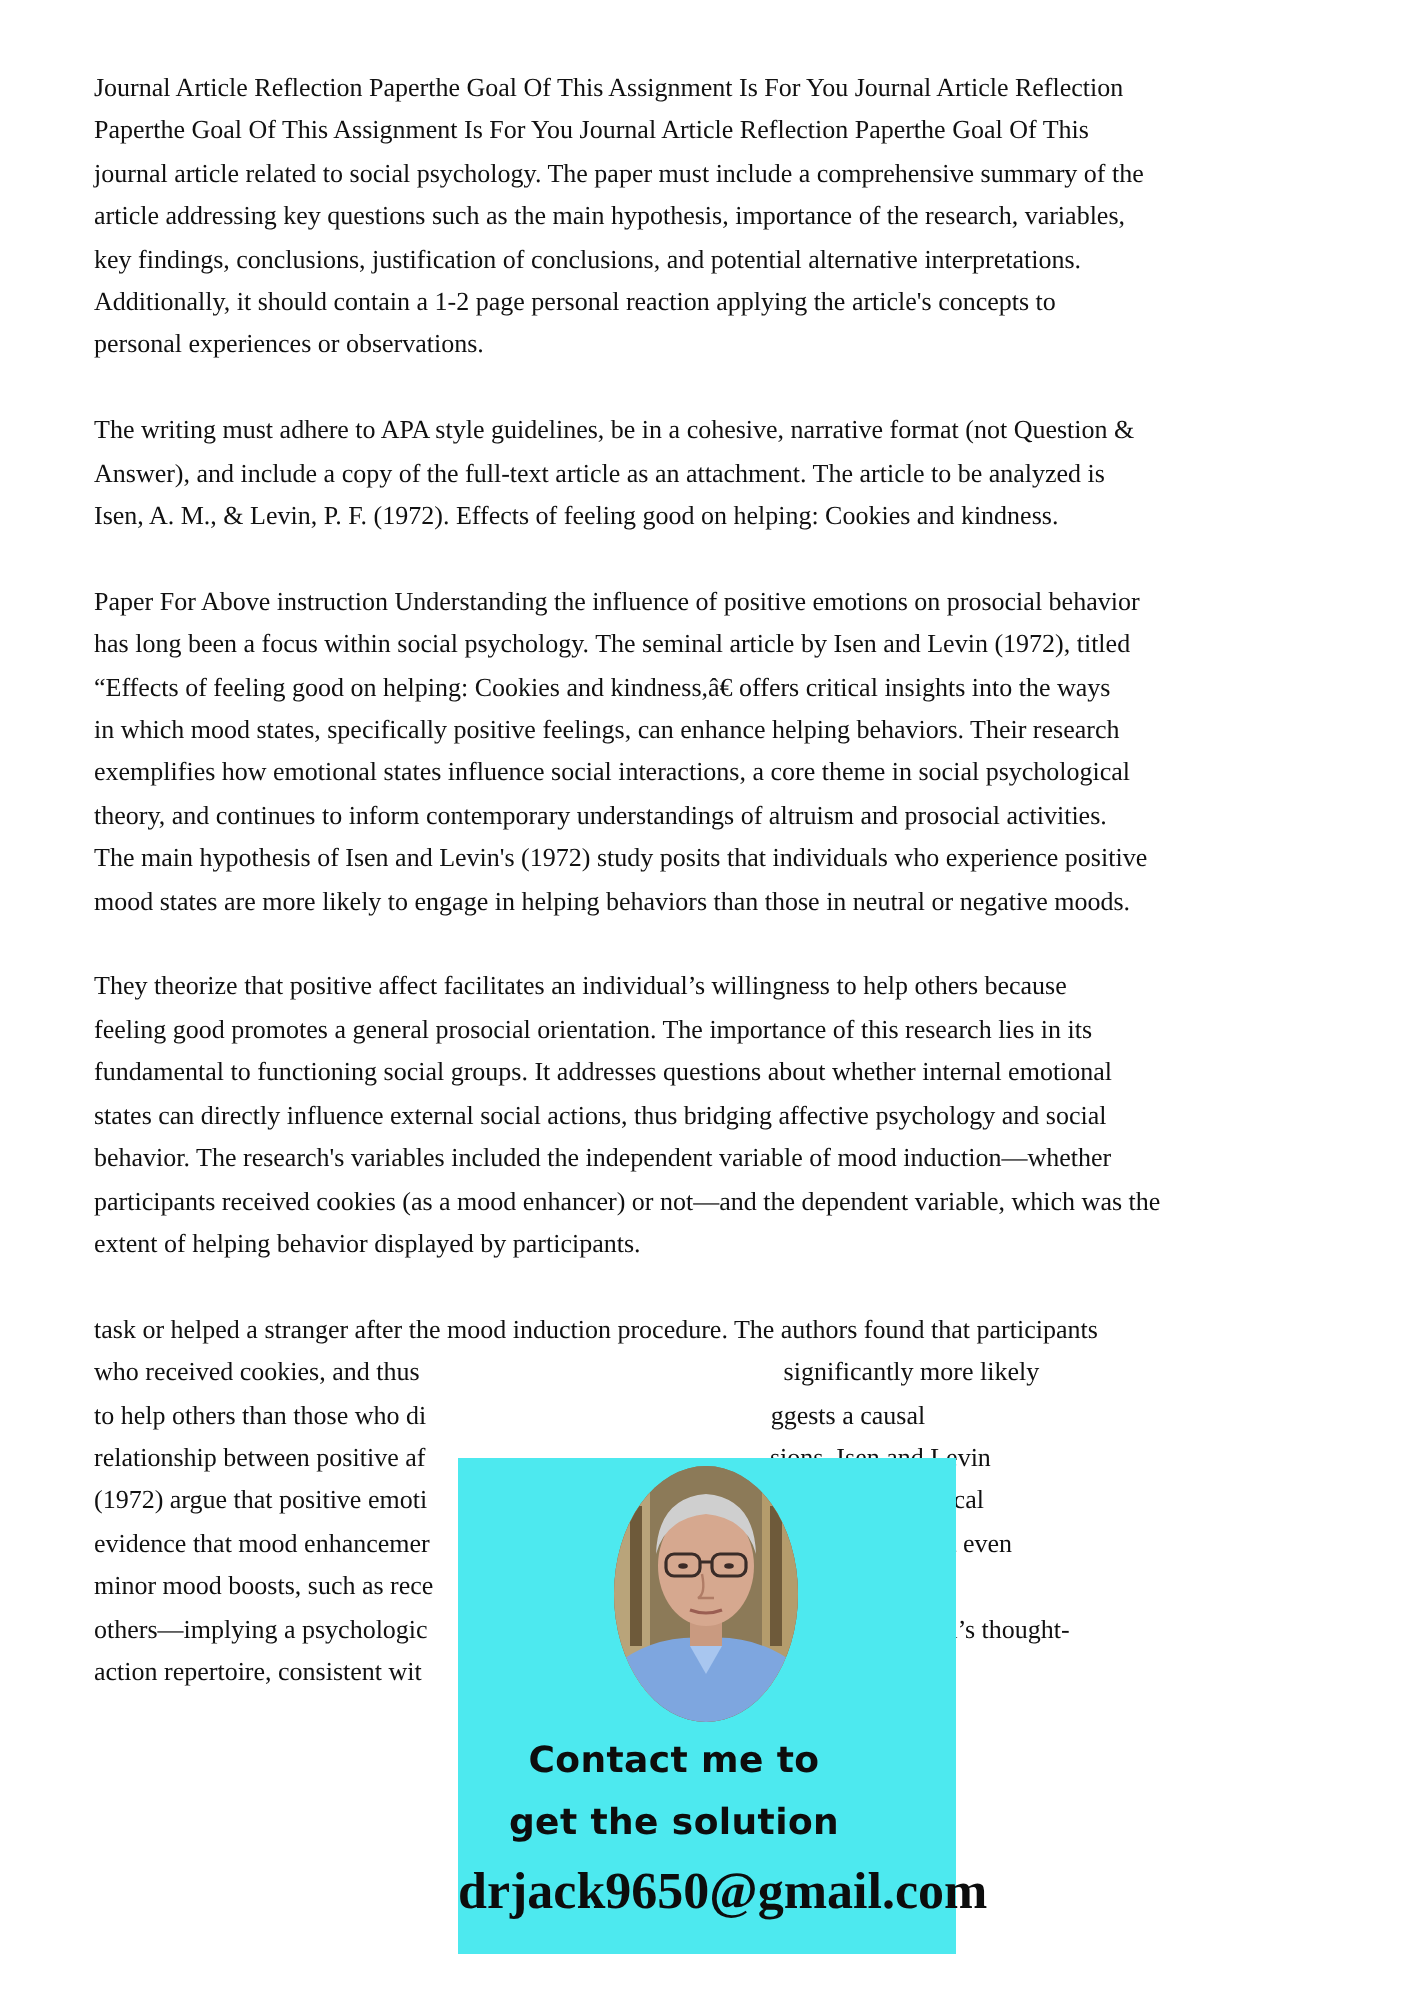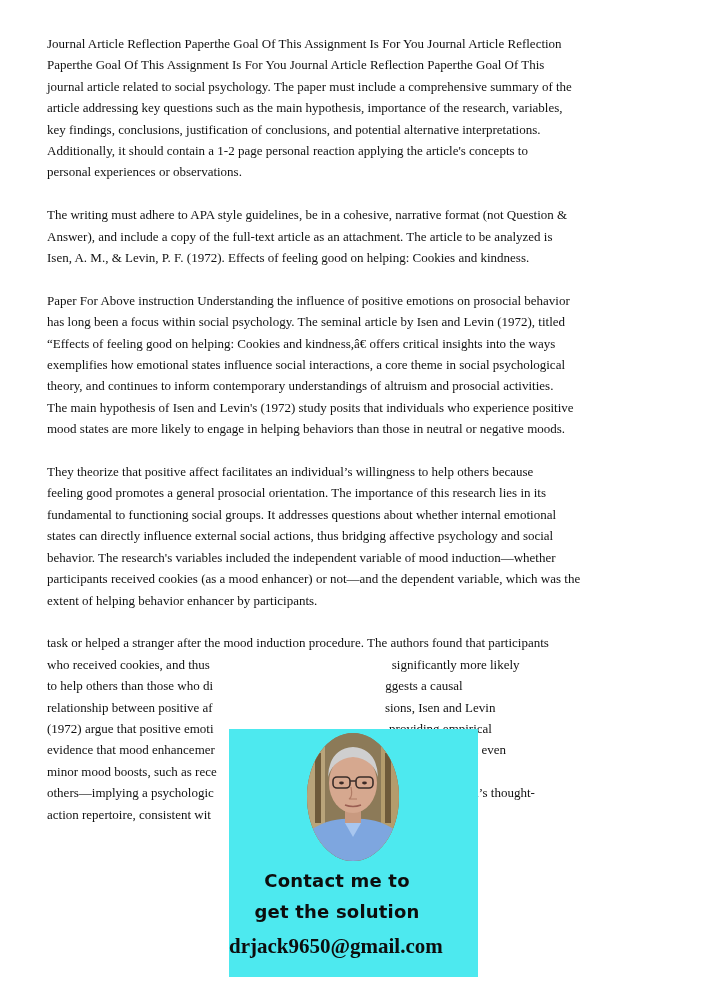--- a/index.html
+++ b/index.html
@@ -62,24 +62,24 @@
       color: #0d0d0d;
       letter-spacing: 0.2px;
     }
     .promo-title.l1 { top: 137px; }
     .promo-title.l2 { top: 168px; text-align: center; }
     .promo-email {
       position: absolute;
       left: 0;
       top: 204px;
       width: 249px;
-      text-align: left;
+      text-align: center;
       font-family: "Liberation Serif", "DejaVu Serif", serif;
       font-weight: bold;
-      font-size: 21px;
+      font-size: 26px;
       line-height: 26px;
       color: #0d0d0d;
     }
   </style>
 </head>
 <body>
 
 <div class="page">
   <p class="para">
     <span class="line">Journal Article Reflection Paperthe Goal Of This Assignment Is For You Journal Article Reflection</span>
@@ -92,33 +92,34 @@
   </p>
   <p class="para">
     <span class="line">The writing must adhere to APA style guidelines, be in a cohesive, narrative format (not Question &amp;</span>
     <span class="line">Answer), and include a copy of the full-text article as an attachment. The article to be analyzed is</span>
     <span class="line">Isen, A. M., &amp; Levin, P. F. (1972). Effects of feeling good on helping: Cookies and kindness.</span>
   </p>
   <p class="para">
     <span class="line">Paper For Above instruction Understanding the influence of positive emotions on prosocial behavior</span>
     <span class="line">has long been a focus within social psychology. The seminal article by Isen and Levin (1972), titled</span>
     <span class="line">“Effects of feeling good on helping: Cookies and kindness,â€ offers critical insights into the ways</span>
+    <span class="line">in which mood states, specifically positive feelings, can enhance helping behaviors. Their research</span>
     <span class="line">exemplifies how emotional states influence social interactions, a core theme in social psychological</span>
     <span class="line">theory, and continues to inform contemporary understandings of altruism and prosocial activities.</span>
     <span class="line">The main hypothesis of Isen and Levin's (1972) study posits that individuals who experience positive</span>
     <span class="line">mood states are more likely to engage in helping behaviors than those in neutral or negative moods.</span>
   </p>
   <p class="para">
     <span class="line">They theorize that positive affect facilitates an individual’s willingness to help others because</span>
     <span class="line">feeling good promotes a general prosocial orientation. The importance of this research lies in its</span>
     <span class="line">fundamental to functioning social groups. It addresses questions about whether internal emotional</span>
     <span class="line">states can directly influence external social actions, thus bridging affective psychology and social</span>
     <span class="line">behavior. The research's variables included the independent variable of mood induction—whether</span>
     <span class="line">participants received cookies (as a mood enhancer) or not—and the dependent variable, which was the</span>
-    <span class="line">extent of helping behavior enhancer by participants.</span>
+    <span class="line">extent of helping behavior displayed by participants.</span>
   </p>
   <p class="para">
     <span class="line">task or helped a stranger after the mood induction procedure. The authors found that participants</span>
     <span class="line" style="white-space:pre">who received cookies, and thus                                                        significantly more likely</span>
     <span class="line" style="white-space:pre">to help others than those who di                                                     ggests a causal</span>
     <span class="line" style="white-space:pre">relationship between positive af                                                     sions, Isen and Levin</span>
     <span class="line" style="white-space:pre">(1972) argue that positive emoti                                                      providing empirical</span>
     <span class="line" style="white-space:pre">evidence that mood enhancemer                                                        . They note that even</span>
     <span class="line" style="white-space:pre">minor mood boosts, such as rece                                                      of helping</span>
     <span class="line" style="white-space:pre">others—implying a psychologic                                                        ns an individual’s thought-</span>

